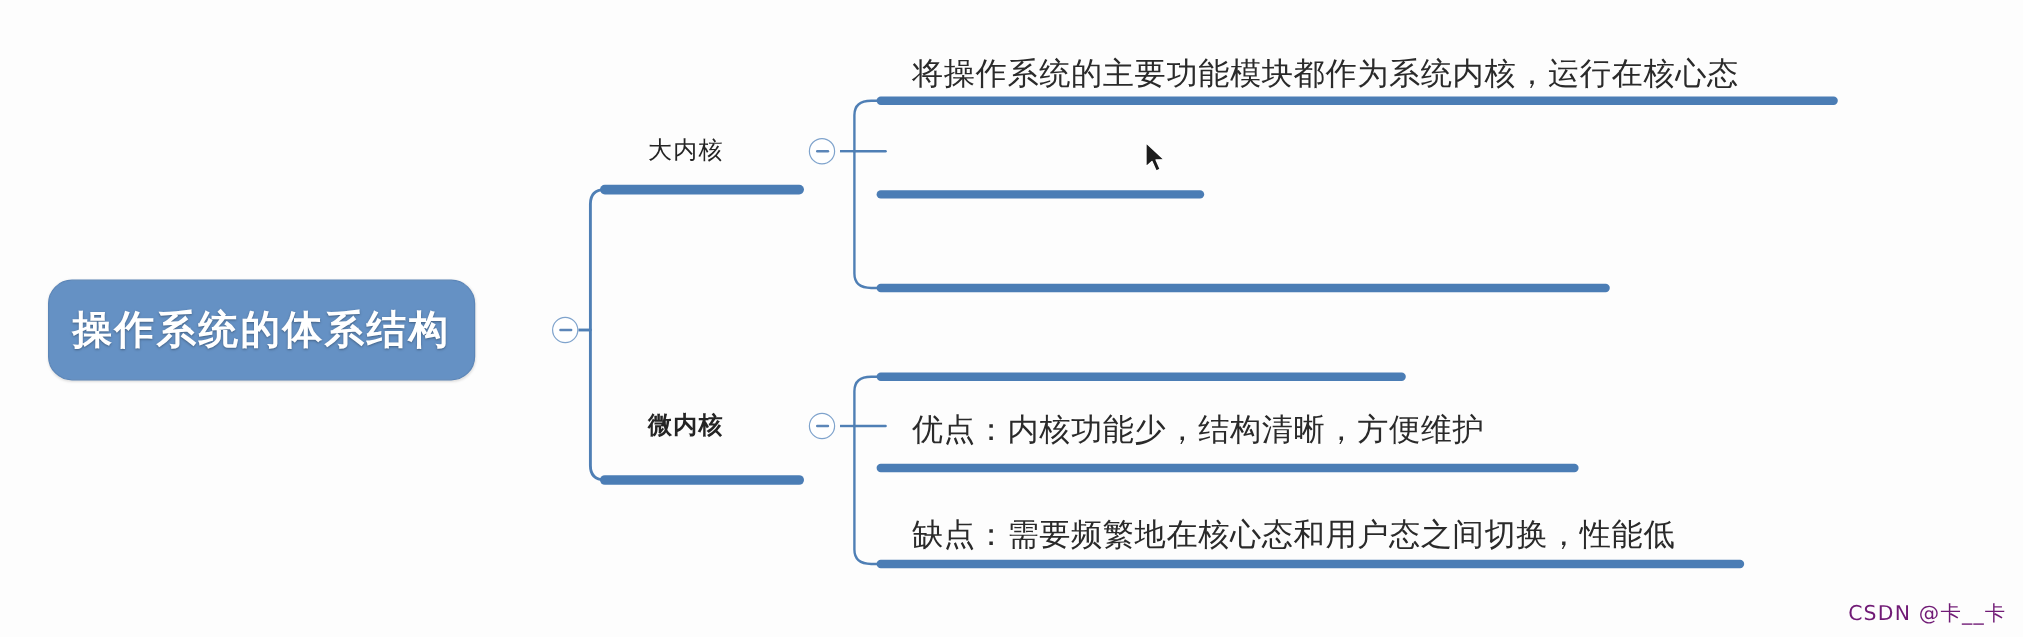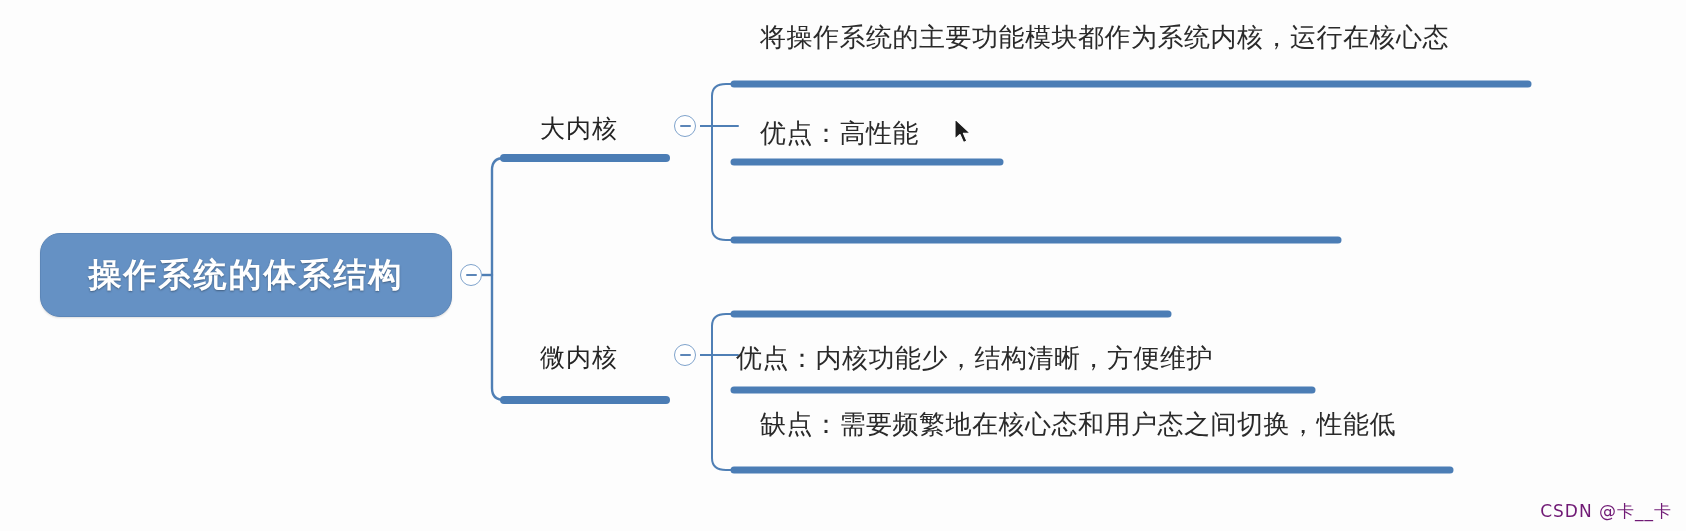--- a/index.html
+++ b/index.html
@@ -23,21 +23,21 @@
     width: 1686px;
     height: 531px;
     pointer-events: none;
   }
 
   
   .root-node {
     position: absolute;
     left: 40px;
     top: 233px;
-    width: 412px;
+    width: 356px;
     height: 84px;
     border-radius: 20px;
     background: #6591c4;
     border: 1px solid #5c86b8;
     box-shadow: 0 1px 2px rgba(0,0,0,0.12);
     display: flex;
     align-items: center;
     justify-content: center;
     box-sizing: border-box;
   }
@@ -70,42 +70,42 @@
     background: #5c86b8;
     border-radius: 1px;
   }
   #toggle-root { left: 460px; top: 264px; }
   #toggle-branch-0 { left: 674px; top: 115px; }
   #toggle-branch-1 { left: 674px; top: 344px; }
 
   
   .branch-label {
     position: absolute;
-    font-size: 25px;
+    font-size: 20px;
     color: #242424;
     white-space: nowrap;
     letter-spacing: 1px;
   }
   #branch-label-0 { left: 540px; top: 112px; }
-  #branch-label-1 { left: 540px; top: 341px; }
+  #branch-label-1 { left: 540px; top: 341px; font-weight: bold; }
 
   
   .leaf-label {
     position: absolute;
     font-size: 26px;
     color: #2a2a2a;
     white-space: nowrap;
     letter-spacing: 0.5px;
   }
-  #leaf-0-0 { left: 760px; top: 20px; text-align: center; }
+  #leaf-0-0 { left: 760px; top: 44px; text-align: center; }
   #leaf-0-1 { left: 760px; top: 116px; }
   #leaf-0-2 { left: 760px; top: 192px; }
   #leaf-1-0 { left: 760px; top: 266px; }
-  #leaf-1-1 { left: 736px; top: 341px; }
-  #leaf-1-2 { left: 760px; top: 407px; text-align: center; }
+  #leaf-1-1 { left: 760px; top: 341px; }
+  #leaf-1-2 { left: 760px; top: 428px; text-align: center; }
 
   
   #cursor {
     position: absolute;
     left: 953px;
     top: 118px;
     width: 20px;
     height: 28px;
     pointer-events: none;
   }
@@ -163,21 +163,20 @@
   <div class="toggle" id="toggle-root">
     <span class="bar"></span>
   </div>
 
   <div class="branch-label" id="branch-label-0">大内核</div>
   <div class="toggle" id="toggle-branch-0">
     <span class="bar"></span>
   </div>
 
   <div class="leaf-label" id="leaf-0-0">将操作系统的主要功能模块都作为系统内核，运行在核心态</div>
-  <div class="leaf-label" id="leaf-0-1">优点：高性能</div>
 
   <div class="branch-label" id="branch-label-1">微内核</div>
   <div class="toggle" id="toggle-branch-1">
     <span class="bar"></span>
   </div>
 
   <div class="leaf-label" id="leaf-1-1">优点：内核功能少，结构清晰，方便维护</div>
   <div class="leaf-label" id="leaf-1-2">缺点：需要频繁地在核心态和用户态之间切换，性能低</div>
 
   <svg id="cursor" viewBox="0 0 20 28" xmlns="http://www.w3.org/2000/svg">

